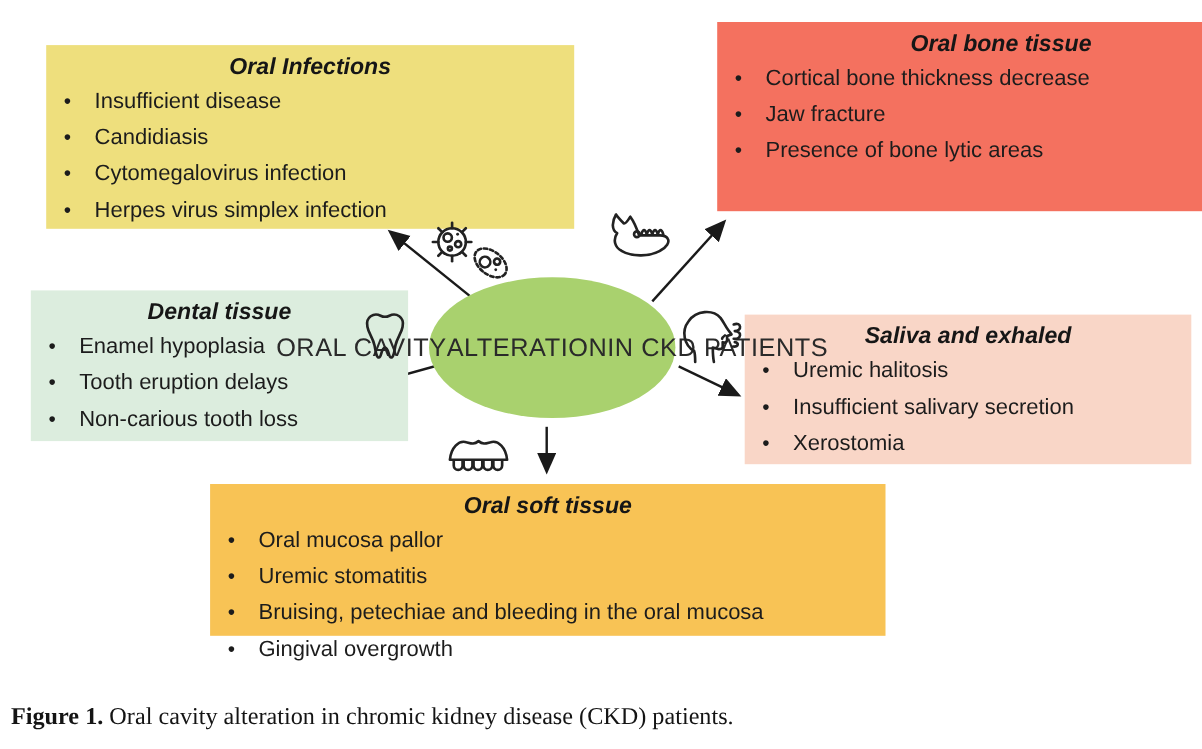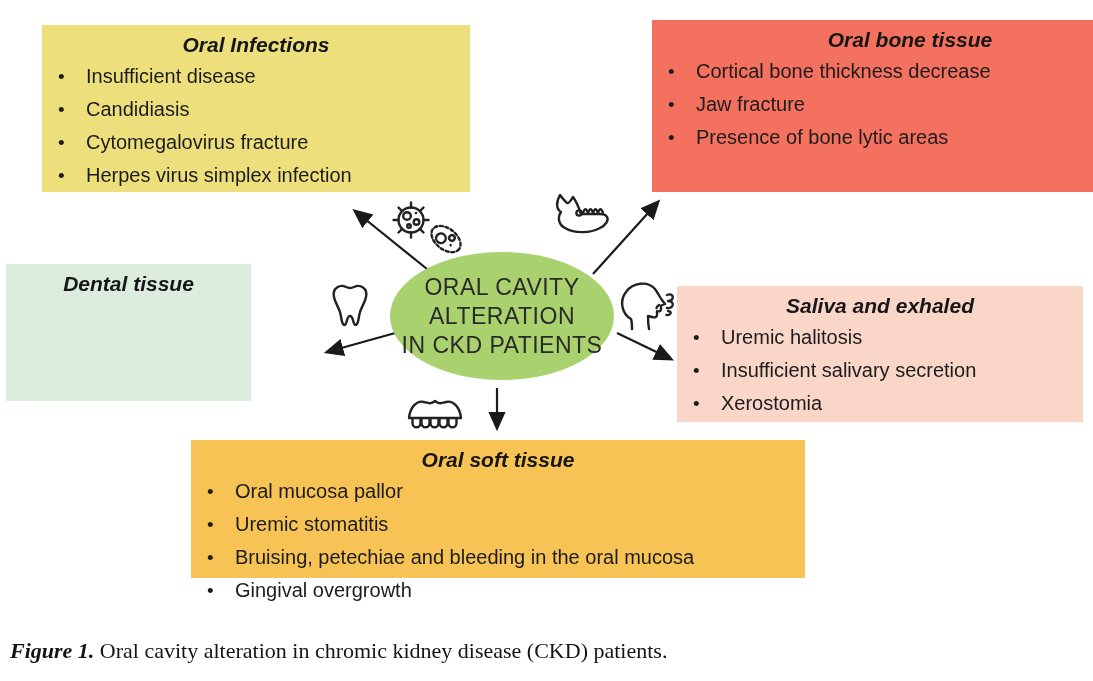--- a/index.html
+++ b/index.html
@@ -15,45 +15,45 @@
     margin:0; text-align:center; font-size:21px; line-height:27px;
     font-style:italic; font-weight:700; color:#161616;
   }
   .box ul { margin:2px 0 0 0; padding:0; list-style:none; }
   .box li {
     position:relative; padding-left:44px; font-size:20px; line-height:33px; color:#1c1c1c;
   }
   .box li::before {
     content:"\2022"; position:absolute; left:16px; top:0; font-size:19px; line-height:33px;
   }
-  .b-infections { left:42px;  top:25px;  width:428px; height:167px; }
+  .b-infections { left:42px;  top:41px;  width:480px; height:167px; }
   .b-bone       { left:652px; top:20px;  width:516px; height:172px; }
-  .b-dental     { left:6px;  top:264px; width:245px; height:137px; }
+  .b-dental     { left:28px;  top:264px; width:343px; height:137px; }
   .b-saliva     { left:677px; top:286px; width:406px; height:136px; }
   .b-soft       { left:191px; top:440px; width:614px; height:138px; }
   .ellipse {
     position:absolute; left:390px; top:252px; width:224px; height:128px;
-    border-radius:50%; display:flex; flex-direction:column;
+    border-radius:50%; display:flex; flex-direction:row;
     align-items:center; justify-content:center;
   }
   .ellipse span {
     font-size:23px; line-height:29px; color:#2a2a2a; letter-spacing:0.5px;
     text-align:center; white-space:nowrap;
   }
   .icon { position:absolute; }
   .icon path, .icon circle, .icon ellipse {
     fill:none; stroke:#222222; stroke-width:2.4;
     stroke-linecap:round; stroke-linejoin:round;
   }
   .icon .dot { fill:#222222; stroke:none; }
   .caption {
     position:absolute; left:10px; top:638px; width:1070px;
     font-family:"Liberation Serif", serif; font-size:22px; color:#141414;
   }
-  .caption .lab { font-weight:700;font-style:italic; }
+  .caption .lab { font-weight:700; }
 </style>
 </head>
 <body>
 
 <div class="canvas">
 
   <svg class="arrows" viewBox="0 0 1093 681">
     <defs>
       <marker id="ah" markerWidth="10" markerHeight="10" refX="7.5" refY="4" orient="auto">
         <path d="M0 0 L9 4 L0 8 Z" fill="#1a1a1a" stroke="none"></path>
@@ -64,36 +64,41 @@
     <line x1="406" y1="330" x2="327" y2="352" stroke="#1a1a1a" stroke-width="2.2" marker-end="url(#ah)"></line>
     <line x1="617" y1="333" x2="671" y2="359" stroke="#1a1a1a" stroke-width="2.2" marker-end="url(#ah)"></line>
     <line x1="497" y1="388" x2="497" y2="428" stroke="#1a1a1a" stroke-width="2.2" marker-end="url(#ah)"></line>
   </svg>
 
   <div class="box b-infections" style="background: rgb(238, 223, 125);">
     <h3>Oral Infections</h3>
     <ul>
       <li>Insufficient disease</li>
       <li>Candidiasis</li>
-      <li>Cytomegalovirus fracture</li>
+      <li>Cytomegalovirus infection</li>
       <li>Herpes virus simplex infection</li>
     </ul>
   </div>
 
   <div class="box b-bone" style="background: rgb(244, 113, 95);">
     <h3>Oral bone tissue</h3>
     <ul>
       <li>Cortical bone thickness decrease</li>
       <li>Jaw fracture</li>
       <li>Presence of bone lytic areas</li>
     </ul>
   </div>
 
   <div class="box b-dental" style="background: rgb(220, 237, 222);">
     <h3>Dental tissue</h3>
+    <ul>
+      <li>Enamel hypoplasia</li>
+      <li>Tooth eruption delays</li>
+      <li>Non-carious tooth loss</li>
+    </ul>
   </div>
 
   <div class="box b-saliva" style="background: rgb(249, 214, 199);">
     <h3>Saliva and exhaled</h3>
     <ul>
       <li>Uremic halitosis</li>
       <li>Insufficient salivary secretion</li>
       <li>Xerostomia</li>
     </ul>
   </div>

